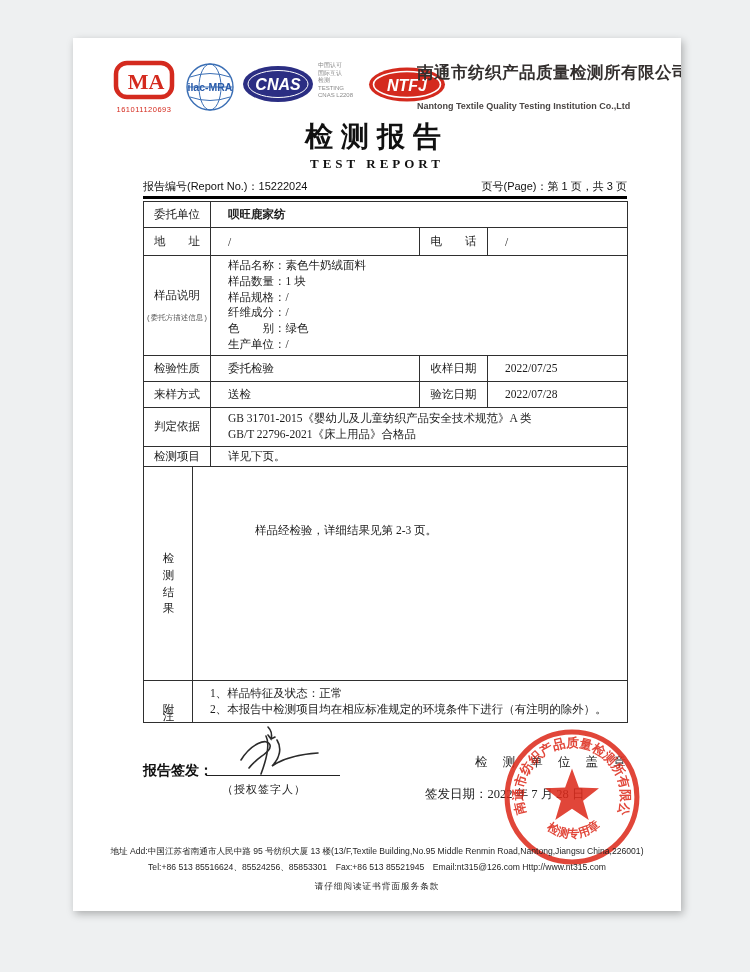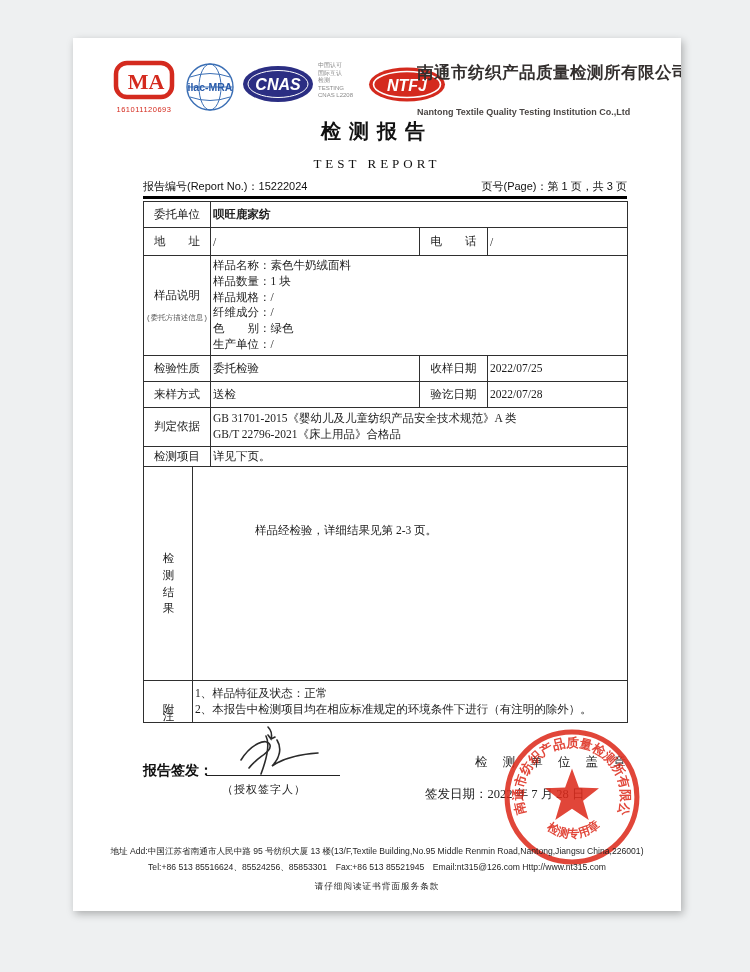--- a/index.html
+++ b/index.html
@@ -9,34 +9,34 @@
   
   .logos { position:absolute; left:38px; top:22px; display:flex; align-items:flex-start; }
   .logo-cma { width:66px; text-align:center; }
   .cma-num { color:#d42a1e; font-size:7.5px; font-family:"Liberation Sans",sans-serif; letter-spacing:.5px; margin-top:1px; }
   .logo-ilac { margin-left:8px; margin-top:2px; }
   .logo-cnas { margin-left:6px; margin-top:4px; }
   .cnas-side { margin-left:3px; margin-top:2px; font-family:"Liberation Sans",sans-serif; font-size:6px; color:#8a8a8a; line-height:7.5px; white-space:nowrap; }
   .logo-ntfj { margin-left:14px; margin-top:6px; }
   .company { position:absolute; left:344px; top:24px; width:260px; }
   .company-cn { font-family:"Liberation Sans",sans-serif; font-weight:bold; font-size:16.5px; color:#332f2e; letter-spacing:.5px; white-space:nowrap; }
-  .company-en { font-family:"Liberation Sans",sans-serif; font-weight:bold; font-size:9px; color:#4a4644; margin-top:23px; white-space:nowrap; }
-
-  
-  .title-cn { position:absolute; left:0; top:80px; width:100%; text-align:center; font-size:20px; font-weight:bold; letter-spacing:8px; color:#111; }
-  .title-en { position:absolute; left:0; top:118px; width:100%; text-align:center; font-size:13px; font-weight:normal; letter-spacing:4px; color:#111; }
+  .company-en { font-family:"Liberation Sans",sans-serif; font-weight:bold; font-size:9px; color:#4a4644; margin-top:17px; white-space:nowrap; }
+
+  
+  .title-cn { position:absolute; left:0; top:80px; width:100%; text-align:center; font-size:28px; font-weight:bold; letter-spacing:8px; color:#111; }
+  .title-en { position:absolute; left:0; top:118px; width:100%; text-align:center; font-size:13px; font-weight:bold; letter-spacing:4px; color:#111; }
 
   
   .meta { position:absolute; left:70px; top:141px; width:484px; display:flex; justify-content:space-between; font-family:"Liberation Sans",sans-serif; font-size:11px; font-weight:normal; color:#111; }
   .rule { position:absolute; left:70px; top:158px; width:484px; height:3px; background:#000; }
 
   
   .tablewrap { position:absolute; left:70px; top:163px; width:484px; }
   table { border-collapse:collapse; width:484px; table-layout:fixed; }
-  td { border:1px solid #2f2f2f; font-size:11.5px; color:#1c1c1c; padding:2px 2px; vertical-align:middle; }
+  td { border:1px solid #2f2f2f; font-size:11.5px; color:#1c1c1c; padding:2px 17px; vertical-align:middle; }
   .t2 { margin-top:-1px; }
   td.lab { text-align:center; padding:2px 2px; }
   .bold { font-weight:bold; }
   .lines div { line-height:15.5px; }
   .sample-cell div { line-height:15.8px; }
   .sublab { font-size:7.5px; color:#555; margin-top:10px; letter-spacing:0;font-family:Liberation Mono, monospace; }
   .v-label { writing-mode:vertical-rl; text-orientation:upright; display:inline-block; }
   .v-result { letter-spacing:17px; margin-top:10px; }
   .v-note { letter-spacing:6px; }
   td.result-cell { vertical-align:top; padding-top:56px; padding-left:62px; }

